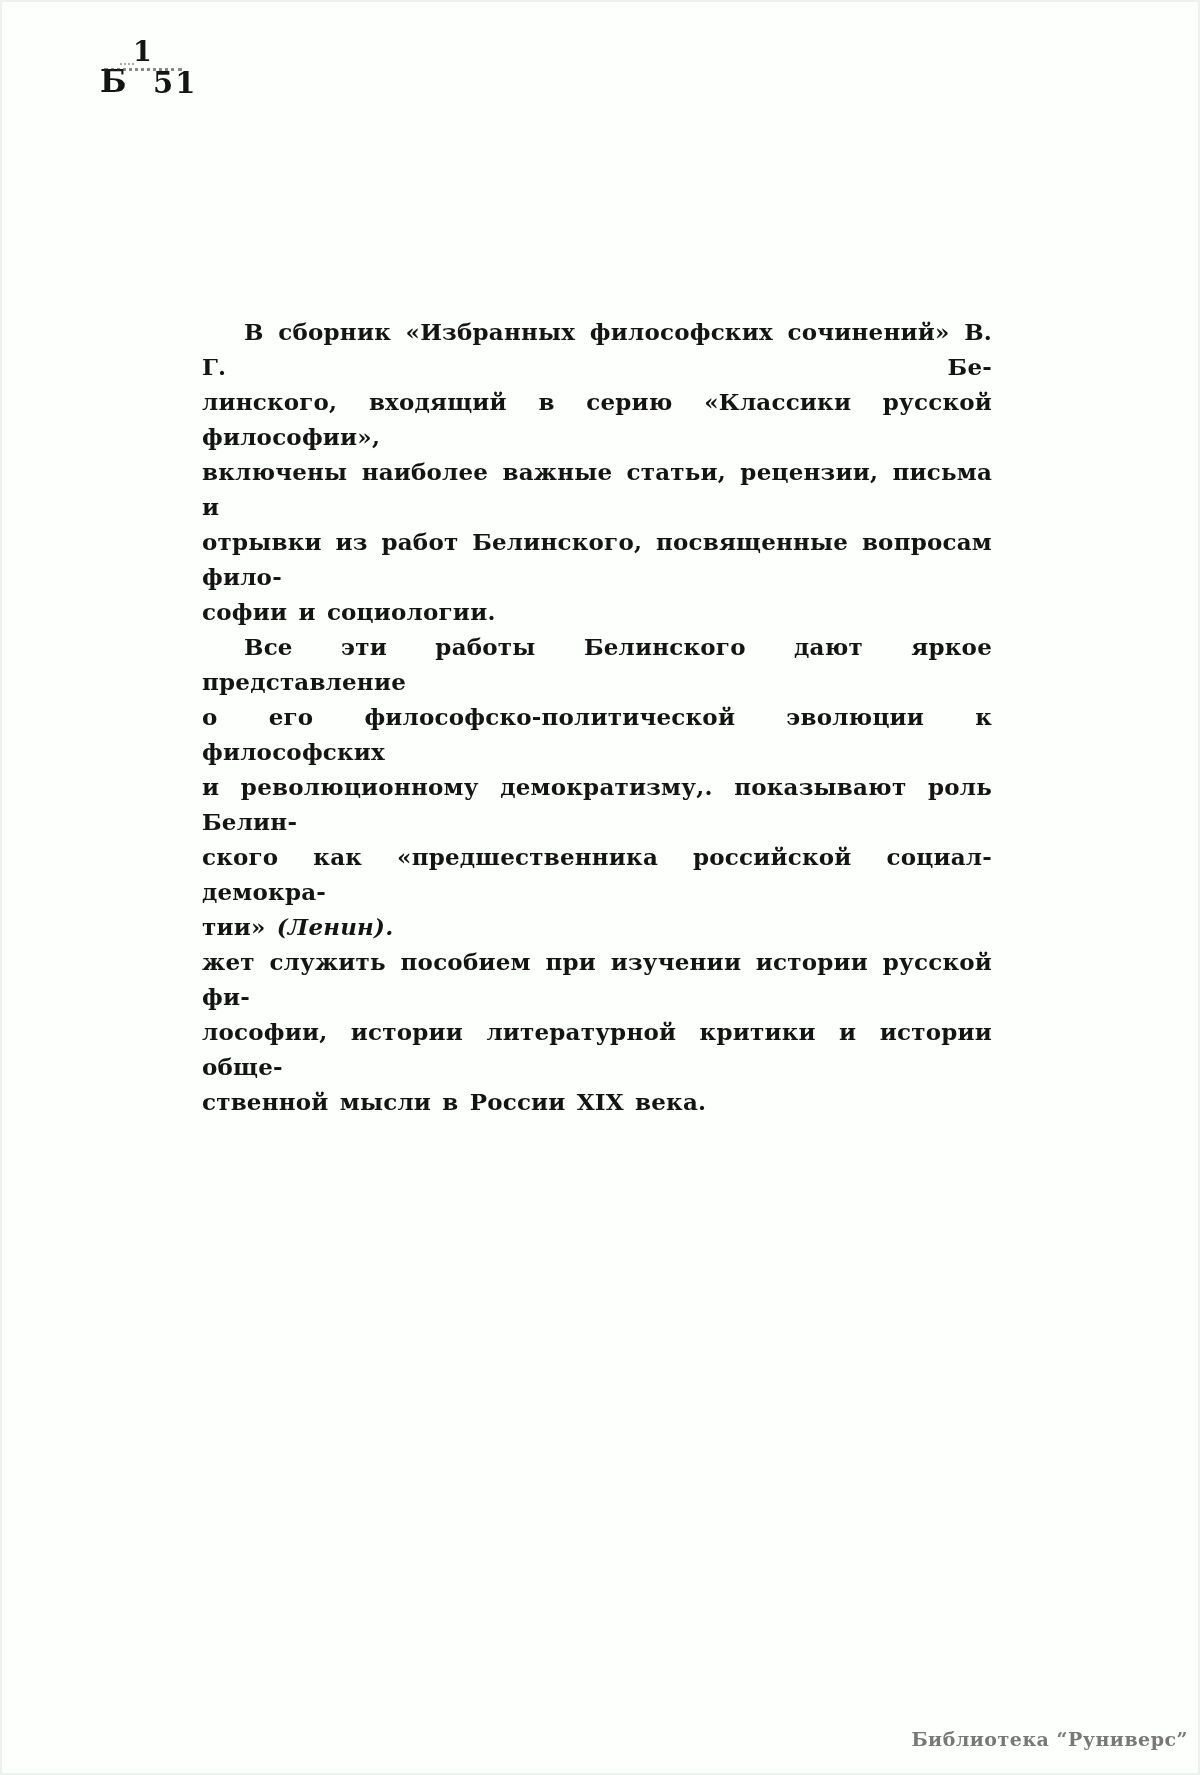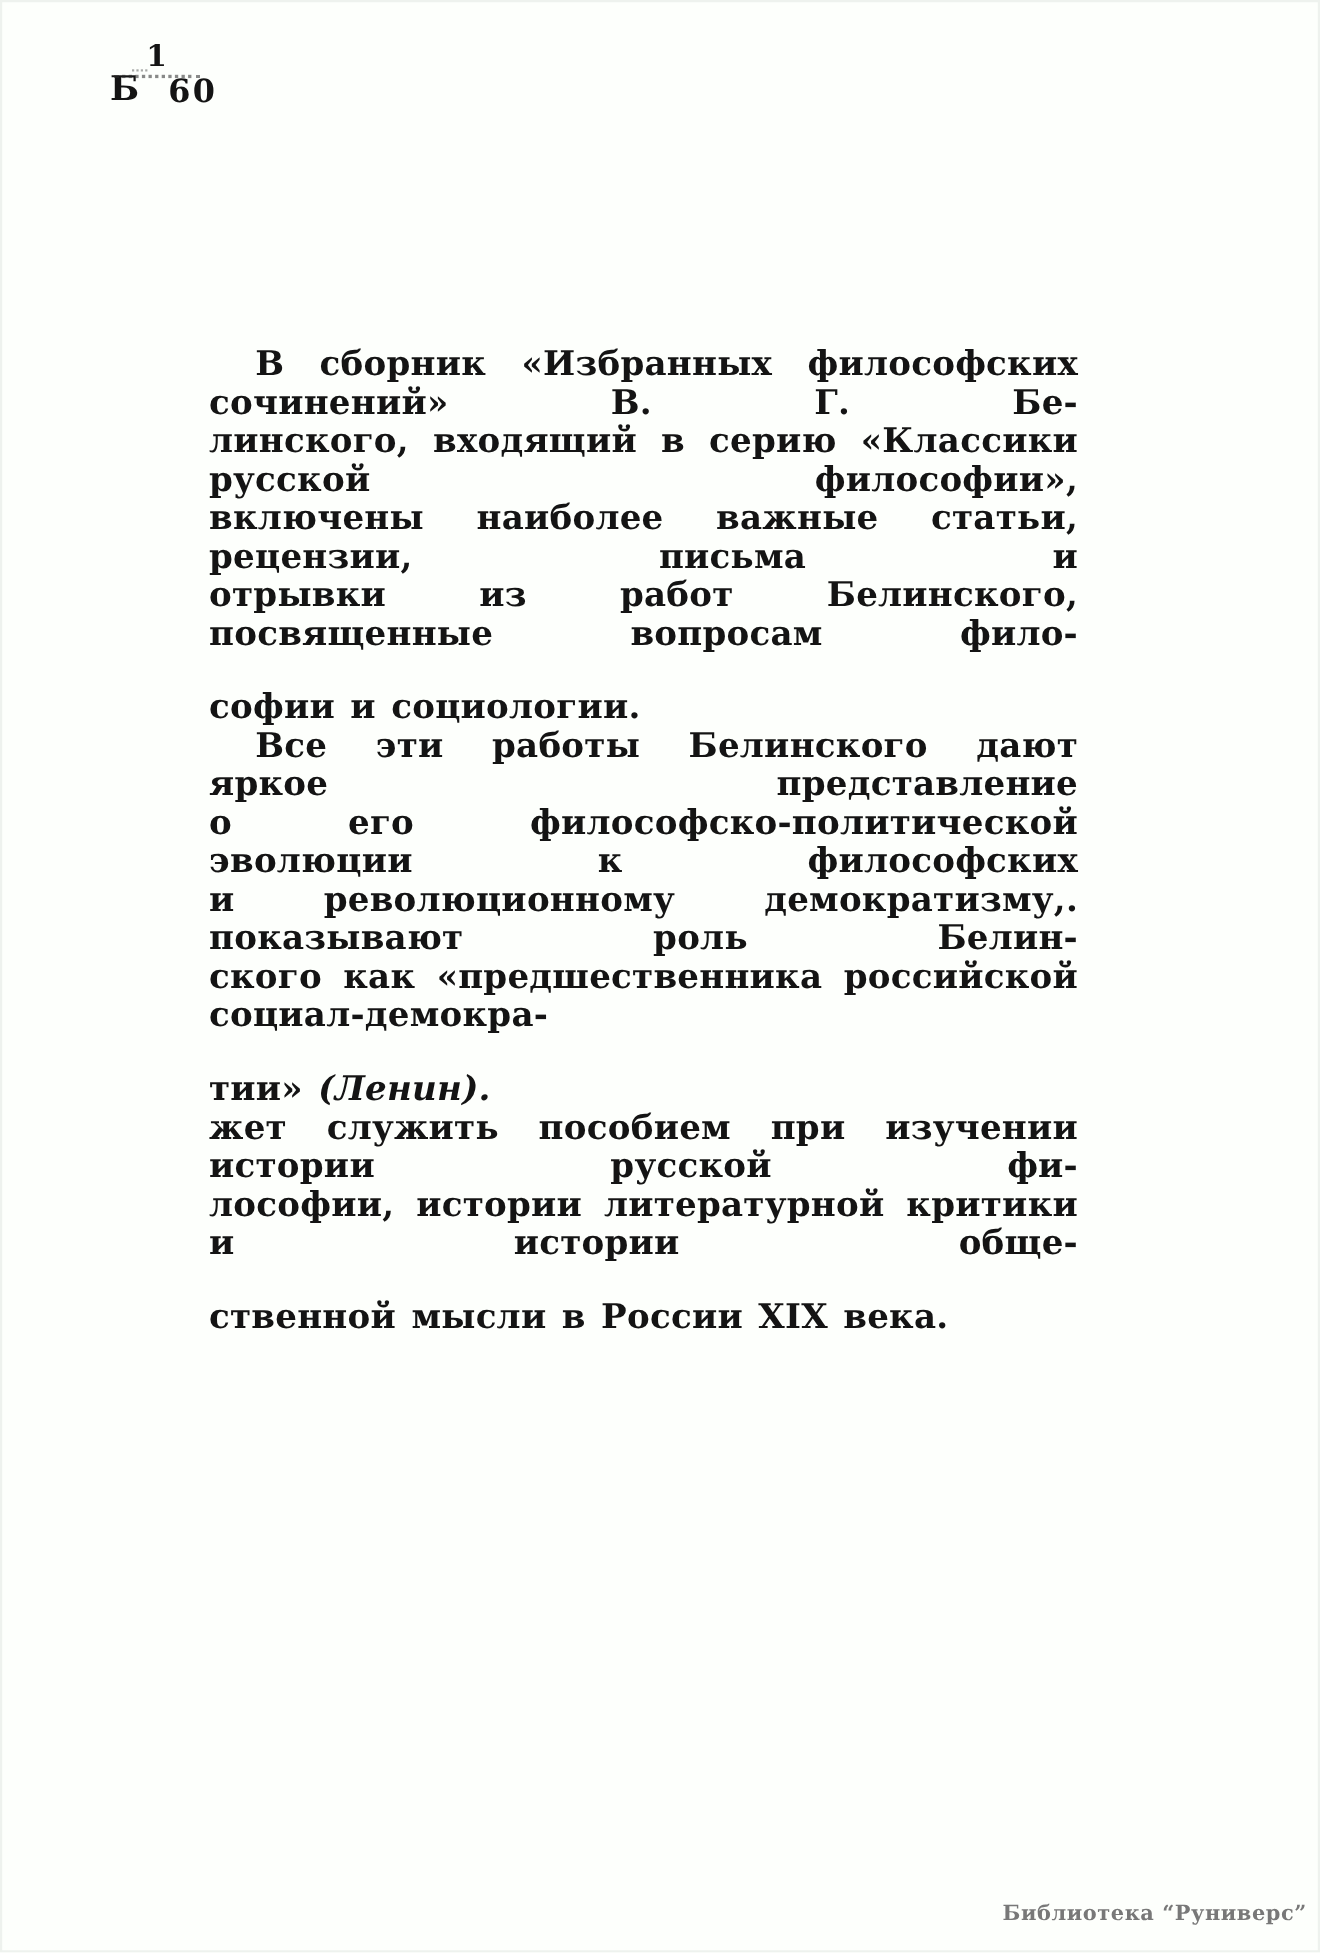--- a/index.html
+++ b/index.html
@@ -37,55 +37,54 @@
     position: absolute; left: 104px; top: 68px; width: 78px; height: 0;
     border-top: 3px dotted rgba(40,40,40,.55);
   }
   .artifact-2 {
     position: absolute; left: 120px; top: 63px; width: 14px; height: 0;
     border-top: 2px dotted rgba(40,40,40,.4);
   }
 
   
   .text-block {
-    position: absolute; left: 190px; top: 314px; width: 790px;
-    font-size: 31px; font-weight: 700; line-height: 35px;
+    position: absolute; left: 202px; top: 314px; width: 790px;
+    font-size: 23px; font-weight: 700; line-height: 35px;
     letter-spacing: 0.2px; word-spacing: 3px;
   }
   .text-block .line {
     text-align: justify;
     text-align-last: justify;
     -moz-text-align-last: justify;
     white-space: normal;
   }
   .text-block .line.indent { text-indent: 42px; }
   .text-block .line.last {
     text-align-last: left;
-    margin-top: 32px;
     -moz-text-align-last: left;
   }
   .italic { font-style: italic; }
 
   
   .watermark {
     position: absolute; right: 12px; top: 1728px;
     font-size: 19px; font-weight: 700;
     letter-spacing: 0.5px;
     text-align: center;
   }
 </style>
 </head>
 <body>
 
 <div class="page" style="background: rgb(253, 255, 252); color: rgb(20, 20, 20);">
 
   <div class="lib-mark">
     <span class="lib-digit">1</span>
     <span class="lib-letter">Б</span>
-    <span class="lib-number">60</span>
+    <span class="lib-number">51</span>
     <span class="artifact-1"></span>
     <span class="artifact-2"></span>
   </div>
 
   <div class="text-block">
       <div class="line indent">В сборник «Избранных философских сочинений» В. Г. Бе-</div>
       <div class="line">линского, входящий в серию «Классики русской философии»,</div>
       <div class="line">включены наиболее важные статьи, рецензии, письма и</div>
       <div class="line">отрывки из работ Белинского, посвященные вопросам фило-</div>
       <div class="line last">софии и социологии.</div>

